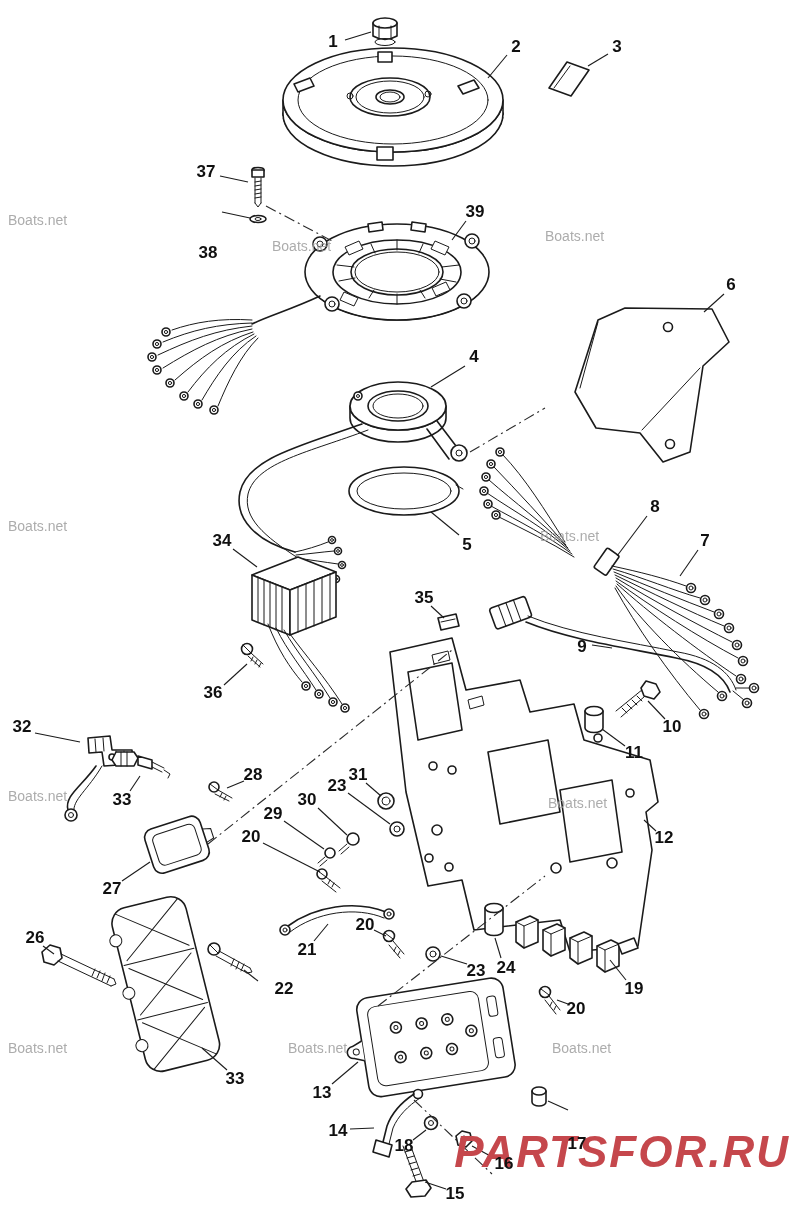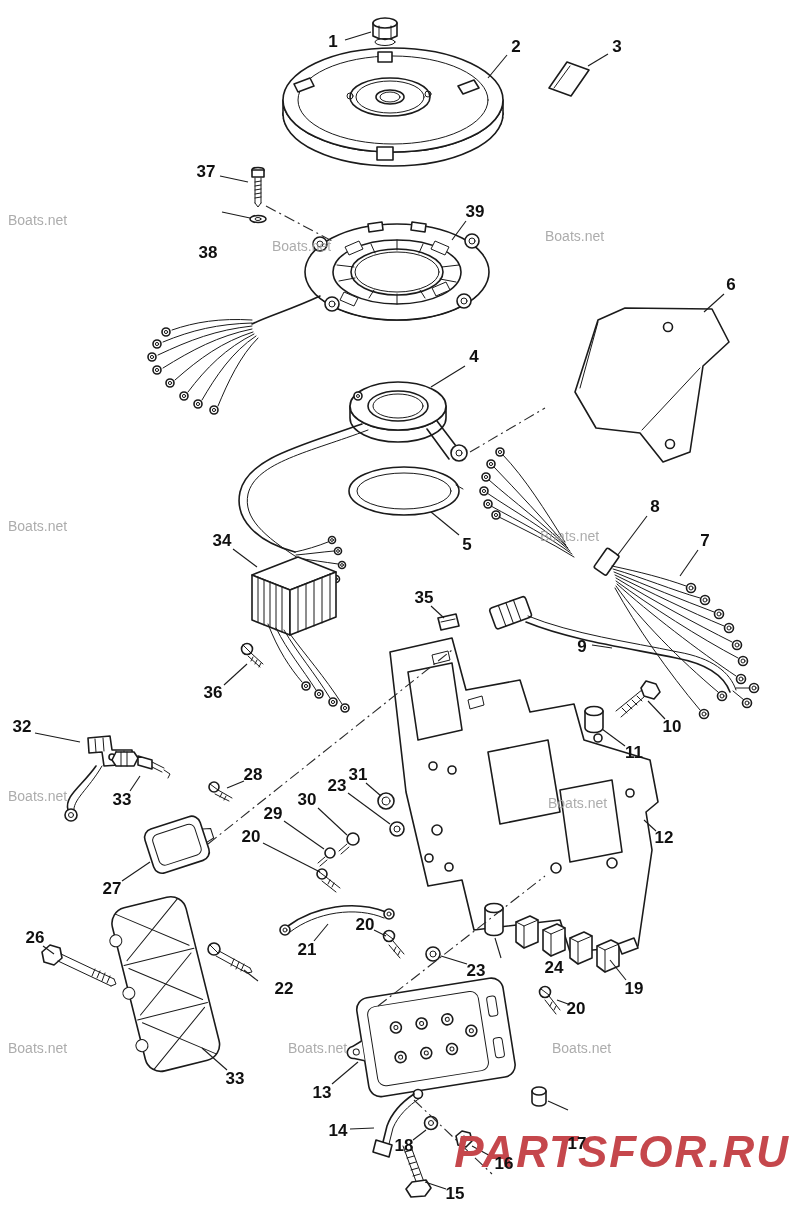--- a/index.html
+++ b/index.html
@@ -496,21 +496,21 @@
     <div class="callout" style="left: 337px; top: 786px;">23</div>
     <div class="callout" style="left: 307px; top: 800px;">30</div>
     <div class="callout" style="left: 273px; top: 814px;">29</div>
     <div class="callout" style="left: 251px; top: 837px;">20</div>
     <div class="callout" style="left: 112px; top: 889px;">27</div>
     <div class="callout" style="left: 35px; top: 938px;">26</div>
     <div class="callout" style="left: 307px; top: 950px;">21</div>
     <div class="callout" style="left: 284px; top: 989px;">22</div>
     <div class="callout" style="left: 365px; top: 925px;">20</div>
     <div class="callout" style="left: 476px; top: 971px;">23</div>
-    <div class="callout" style="left: 506px; top: 968px; margin-left: 48px;">24</div>
+    <div class="callout" style="left: 506px; top: 968px;">24</div>
     <div class="callout" style="left: 634px; top: 989px;">19</div>
     <div class="callout" style="left: 576px; top: 1009px;">20</div>
     <div class="callout" style="left: 235px; top: 1079px;">33</div>
     <div class="callout" style="left: 322px; top: 1093px;">13</div>
     <div class="callout" style="left: 338px; top: 1131px;">14</div>
     <div class="callout" style="left: 577px; top: 1117px; margin-top: 27px;">17</div>
     <div class="callout" style="left: 404px; top: 1146px;">18</div>
     <div class="callout" style="left: 504px; top: 1164px;">16</div>
     <div class="callout" style="left: 455px; top: 1194px;">15</div>
   </div>

